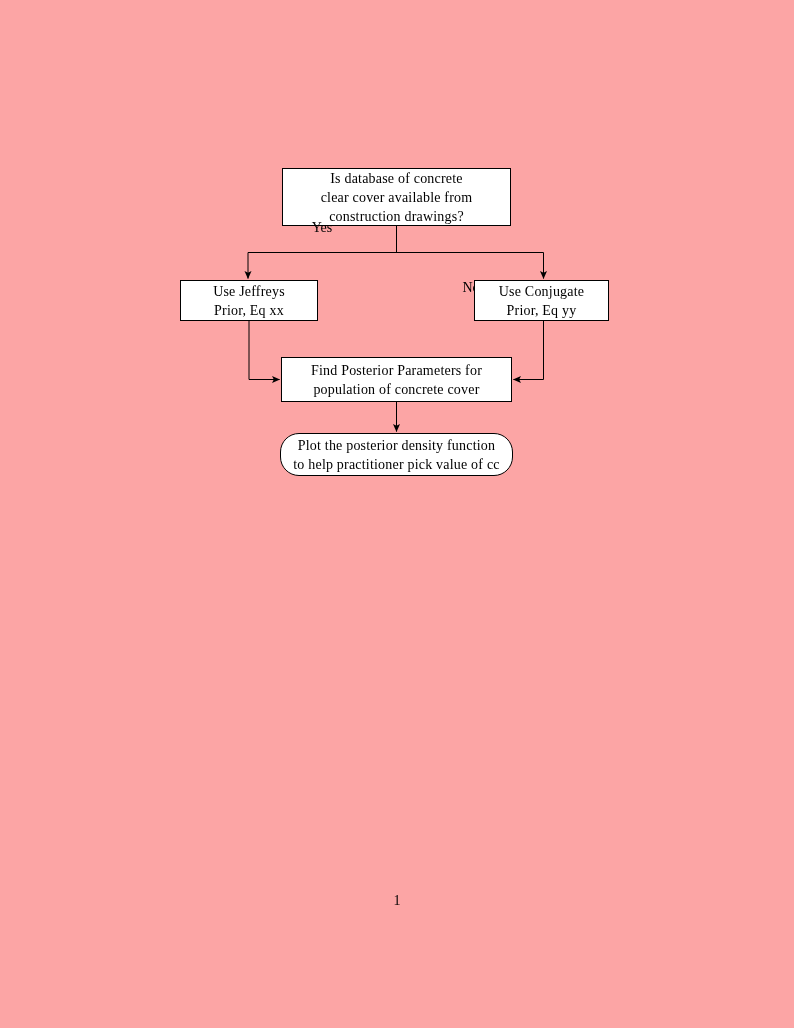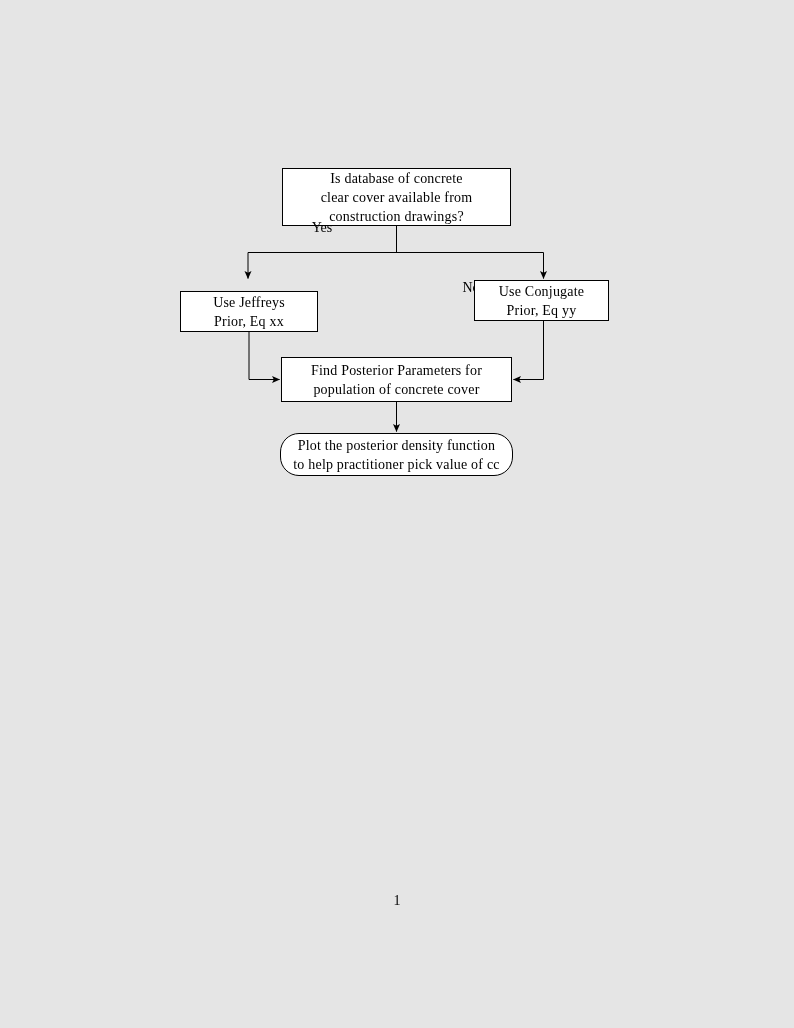--- a/index.html
+++ b/index.html
@@ -4,21 +4,21 @@
 <style>
   html, body {
     margin: 0;
     padding: 0;
     background: #ffffff;
   }
   .page {
     position: relative;
     width: 794px;
     height: 1028px;
-    background: #e5e5e5;
+    background: #fca5a5;
     color: #000000;
     font-family: "Liberation Serif", "DejaVu Serif", serif;
     overflow: hidden;
   }
   .connector-layer {
     position: absolute;
     left: 0;
     top: 0;
     pointer-events: none;
   }
@@ -92,21 +92,21 @@
   </svg>
 
   <div class="node-box" style="left:282px; top:168px; width:229px; height:58px;">Is database of concrete
 clear cover available from
 construction drawings?</div>
 
   <div class="branch-label" style="left:292px; top:220px;">Yes</div>
 
   <div class="branch-label" style="left:441px; top:233px;margin-top:47px;">No</div>
 
-  <div class="node-box" style="left:180px; top:280px; width:138px; height:41px;margin-top:11px;">Use Jeffreys
+  <div class="node-box" style="left:180px; top:280px; width:138px; height:41px;">Use Jeffreys
 Prior, Eq xx</div>
 
   <div class="node-box" style="left:474px; top:280px; width:135px; height:41px;">Use Conjugate
 Prior, Eq yy</div>
 
   <div class="node-box" style="left:281px; top:357px; width:231px; height:45px;">Find Posterior Parameters for
 population of concrete cover</div>
 
   <div class="node-box" style="left:280px; top:433px; width:233px; height:43px;border-radius:19px;">Plot the posterior density function
 to help practitioner pick value of cc</div>

